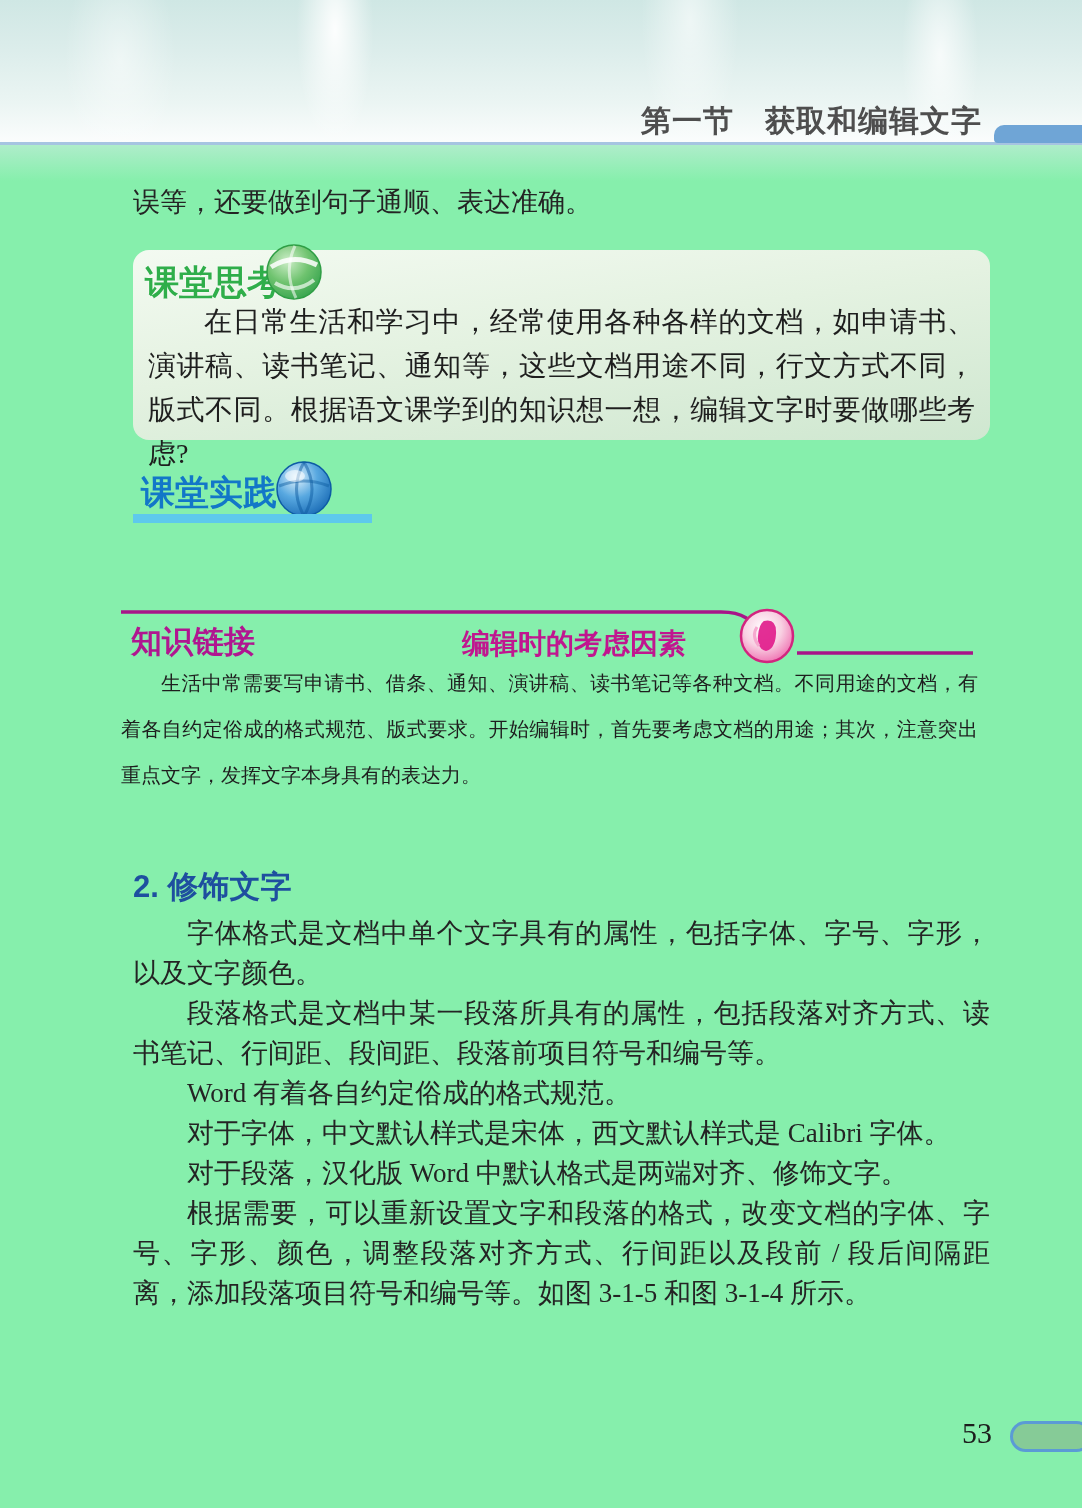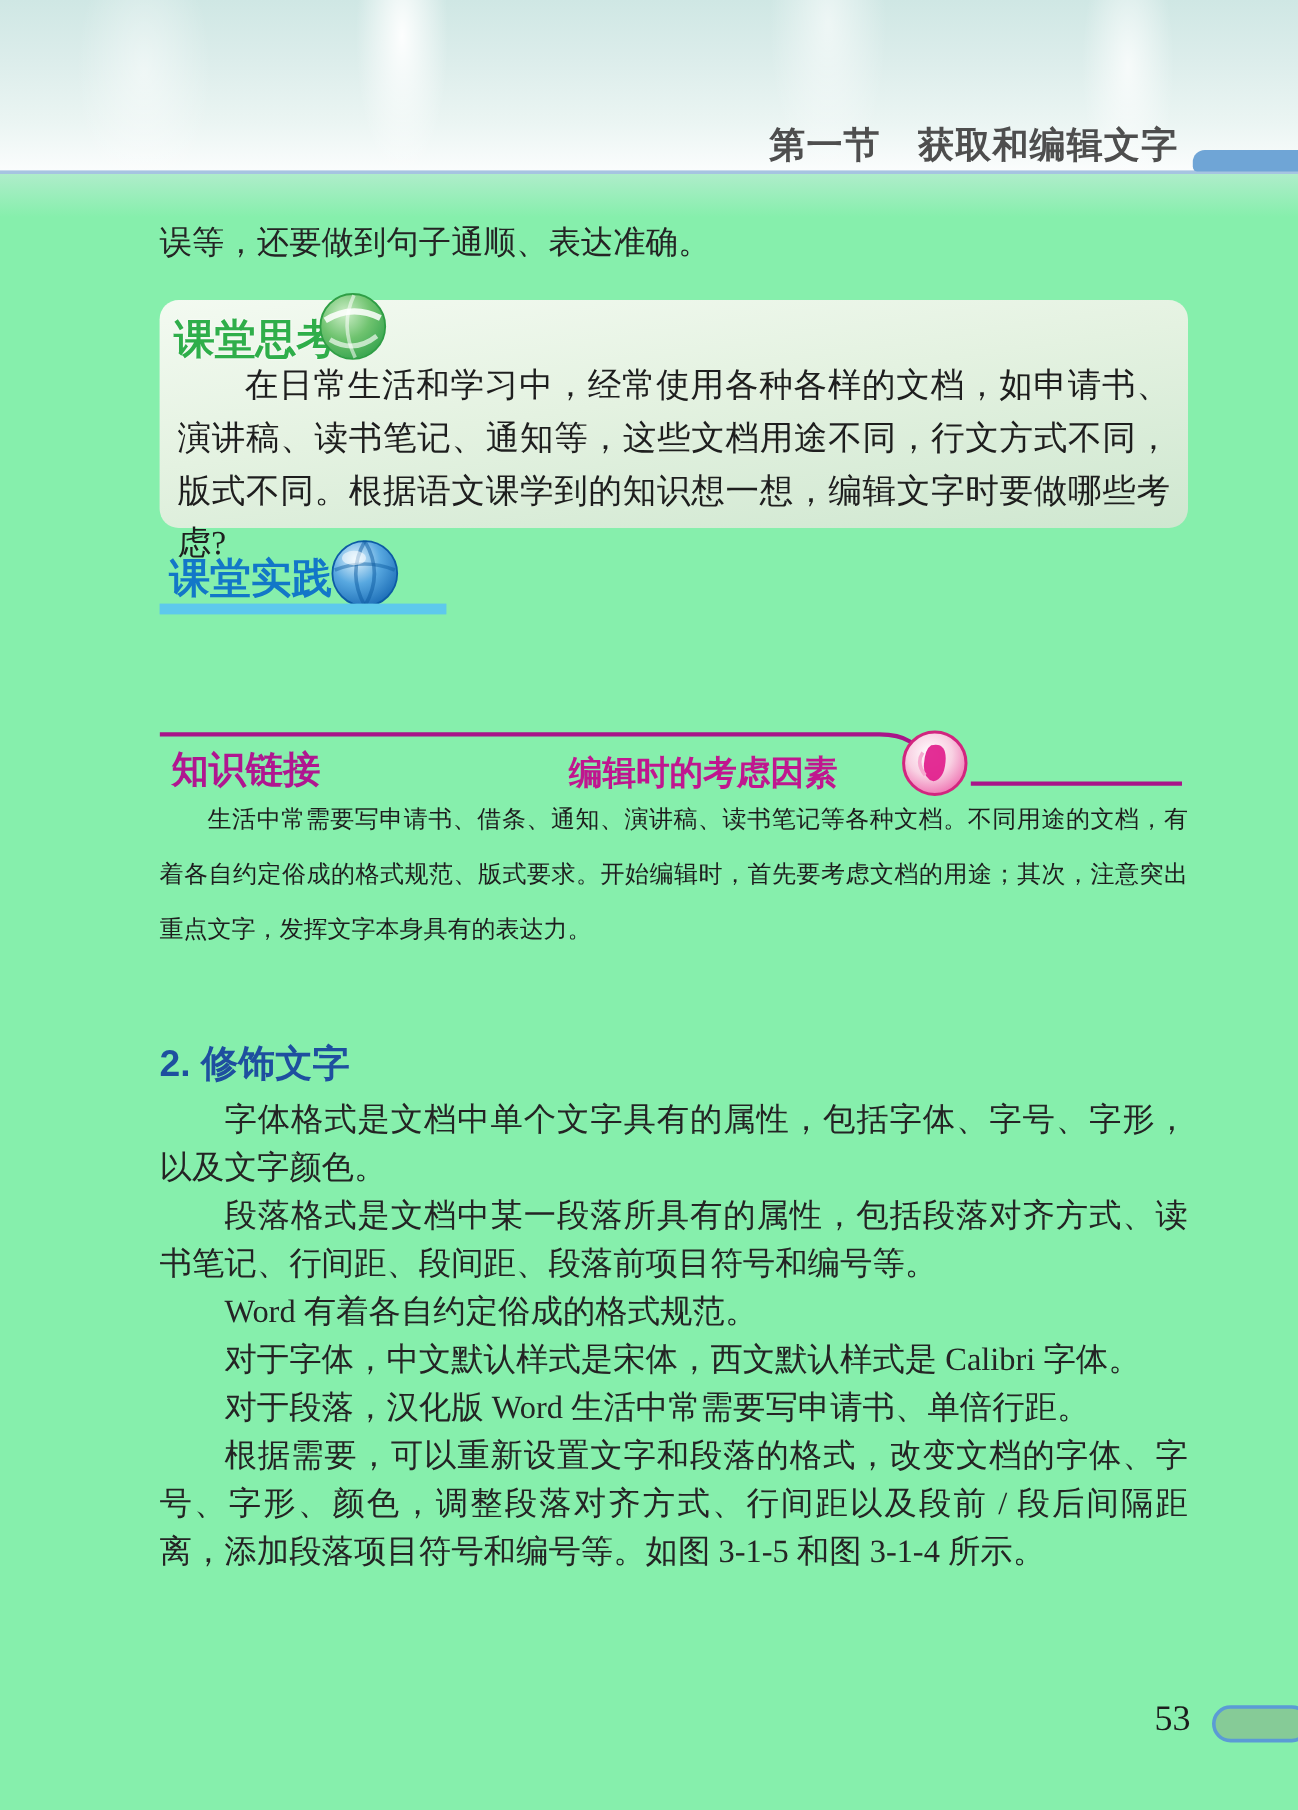--- a/index.html
+++ b/index.html
@@ -50,34 +50,34 @@
     font-size:34px; font-weight:bold; color:#2fae4a;
     text-shadow:0 0 2px #ffffff;
   }
   .box-icon { position:absolute; width:58px; height:58px; }
   .think-icon { top:-7px; left:132px; }
   .think-body {
     position:absolute; top:50px; left:15px; right:15px;
     font-size:28px; line-height:44px; text-align:justify; text-indent:2em; color:#1e1e1e;
   }
   
-  .practice-head { position:absolute; top:449px; left:133px; width:857px; height:64px; }
+  .practice-head { position:absolute; top:460px; left:133px; width:857px; height:64px; }
   .practice-title {
     position:absolute; top:10px; left:8px;
     font-family:"Liberation Sans","DejaVu Sans",sans-serif;
     font-size:34px; font-weight:bold; color:#1277c8;
   }
   .practice-icon { top:0; left:142px; }
   .practice-bar { position:absolute; left:0; top:54px; width:239px; height:9px; background:#5ec9ec; }
   .practice-body {
     position:absolute; top:504px; left:133px; width:857px;
     font-size:28px; line-height:46px; text-align:justify; text-indent:2em; color:#1e1e1e;
   }
   
-  .knowledge { position:absolute; top:608px; left:133px; width:857px; height:240px;text-decoration:underline; }
+  .knowledge { position:absolute; top:608px; left:121px; width:857px; height:240px;text-decoration:underline; }
   .kl-line { position:absolute; top:0; left:0; }
   .kl-label {
     position:absolute; top:13px; left:10px;
     font-family:"Liberation Sans","DejaVu Sans",sans-serif;
     font-size:31px; font-weight:bold; color:#b01690;
   }
   .kl-topic {
     position:absolute; top:17px; left:322px;
     font-size:28px; font-weight:bold; color:#c0168f;margin-left:19px;
   }
@@ -184,20 +184,20 @@
     </span>
     <div class="kl-body">生活中常需要写申请书、借条、通知、演讲稿、读书笔记等各种文档。不同用途的文档，有着各自约定俗成的格式规范、版式要求。开始编辑时，首先要考虑文档的用途；其次，注意突出重点文字，发挥文字本身具有的表达力。</div>
   </div>
 
   <div class="sec2-heading">2. 修饰文字</div>
   <div class="sec2-body">
     <p>字体格式是文档中单个文字具有的属性，包括字体、字号、字形，以及文字颜色。</p>
     <p>段落格式是文档中某一段落所具有的属性，包括段落对齐方式、读书笔记、行间距、段间距、段落前项目符号和编号等。</p>
     <p>Word 有着各自约定俗成的格式规范。</p>
     <p>对于字体，中文默认样式是宋体，西文默认样式是 Calibri 字体。</p>
-    <p>对于段落，汉化版 Word 生活中常需要写申请书、单倍行距。</p>
+    <p>对于段落，汉化版 Word 中默认格式是两端对齐、修饰文字。</p>
     <p>根据需要，可以重新设置文字和段落的格式，改变文档的字体、字号、字形、颜色，调整段落对齐方式、行间距以及段前 / 段后间隔距离，添加段落项目符号和编号等。如图 3-1-5 和图 3-1-4 所示。</p>
   </div>
 
   <div class="page-number">53</div>
   <div class="page-pill"></div>
 
 </div>
 
 </body></html>

